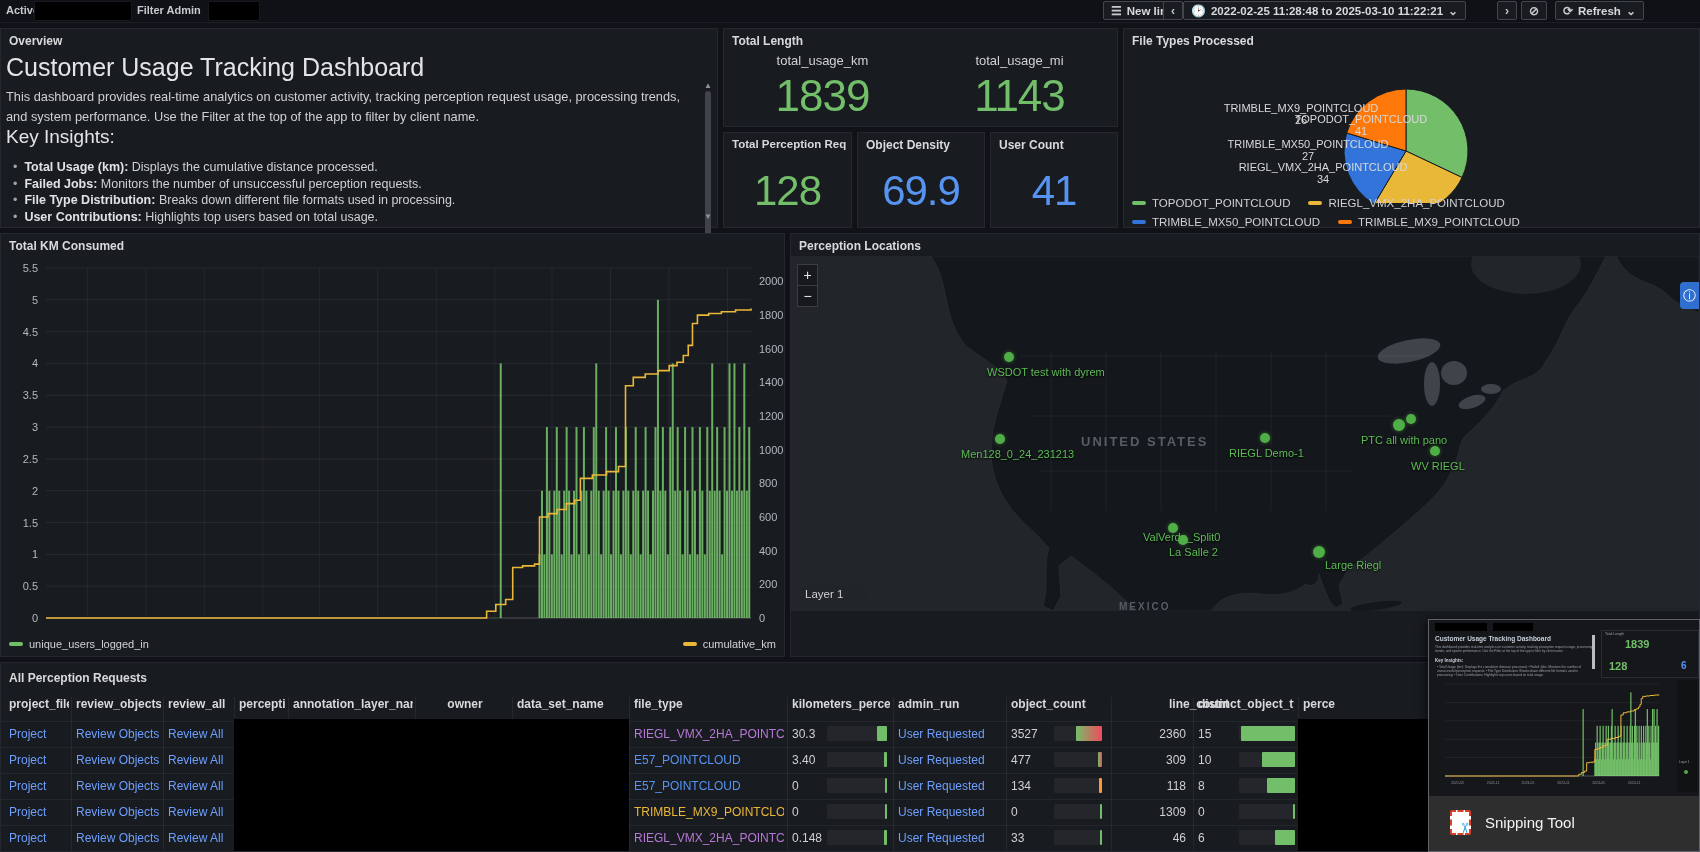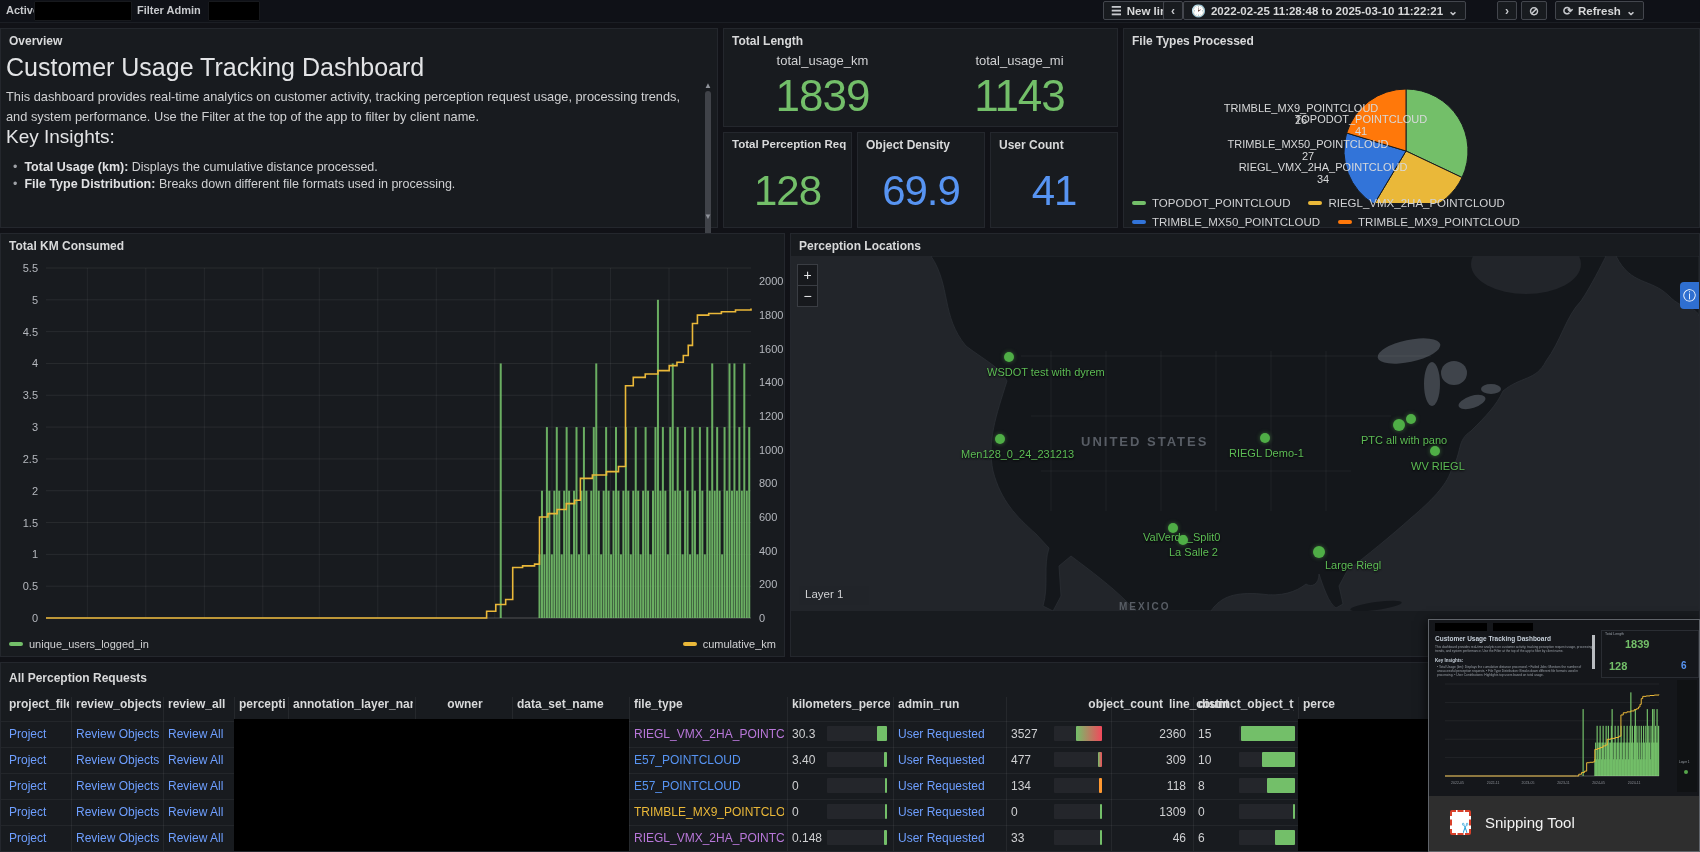--- a/index.html
+++ b/index.html
@@ -97,21 +97,23 @@
   </span>
 </div>
 
 <div class="panel" style="left:0;top:28px;width:718px;height:200px">
   <div class="ptitle">Overview</div>
   <div id="overview-title">Customer Usage Tracking Dashboard</div>
   <div id="overview-desc">This dashboard provides real-time analytics on customer activity, tracking perception request usage, processing trends, and system performance. Use the Filter at the top of the app to filter by client name.</div>
   <div id="overview-key">Key Insights:</div>
   <div id="overview-bullets">
         <div class="bullet"><span class="dot">•</span><b>Total Usage (km):</b><span> Displays the cumulative distance processed.</span></div>
+        <div class="bullet"><span class="dot">•</span><b>Failed Jobs:</b><span> Monitors the number of unsuccessful perception requests.</span></div>
         <div class="bullet"><span class="dot">•</span><b>File Type Distribution:</b><span> Breaks down different file formats used in processing.</span></div>
+        <div class="bullet"><span class="dot">•</span><b>User Contributions:</b><span> Highlights top users based on total usage.</span></div>
       </div>
   <span class="scroll-arrow" style="top:52px">▲</span>
   <div id="overview-scroll"></div>
   <span class="scroll-arrow" style="top:183px">▼</span>
 </div>
 
 <div class="panel" style="left:723px;top:28px;width:395px;height:99px">
   <div class="ptitle">Total Length</div>
   <div style="position:absolute;left:0;top:24px;width:197px">
     <div class="stat-label">total_usage_km</div>
@@ -388,21 +390,21 @@
         <div class="th" style="left:8px;width:60px;text-align:left">project_file</div>
         <div class="th" style="left:75px;width:85px;text-align:left">review_objects</div>
         <div class="th" style="left:167px;width:64px;text-align:left">review_all</div>
         <div class="th" style="left:238px;width:47px;text-align:left">perception</div>
         <div class="th" style="left:292px;width:120px;text-align:left">annotation_layer_name</div>
         <div class="th" style="left:419px;width:90px;text-align:center">owner</div>
         <div class="th" style="left:516px;width:110px;text-align:left">data_set_name</div>
         <div class="th" style="left:633px;width:150px;text-align:left">file_type</div>
         <div class="th" style="left:791px;width:98px;text-align:left">kilometers_perceive</div>
         <div class="th" style="left:897px;width:105px;text-align:left">admin_run</div>
-        <div class="th" style="left:1070px;width:92px;text-align:right">object_count</div>
+        <div class="th" style="left:1010px;width:92px;text-align:left">object_count</div>
         <div class="th" style="left:1158px;width:70px;text-align:right">line_count</div>
         <div class="th" style="left:1197px;width:96px;text-align:left">distinct_object_type</div>
         <div class="th" style="left:1302px;width:40px;text-align:left">perce</div>
       </div>
   <div id="table-body" style="position:absolute;left:0;top:58px;width:1698px;height:130px">
         <div class="colline" style="left:70px;top:-24px;height:154px"></div>
         <div class="colline" style="left:162px;top:-24px;height:154px"></div>
         <div class="colline" style="left:233px;top:-24px;height:154px"></div>
         <div class="colline" style="left:287px;top:-24px;height:154px"></div>
         <div class="colline" style="left:414px;top:-24px;height:154px"></div>

